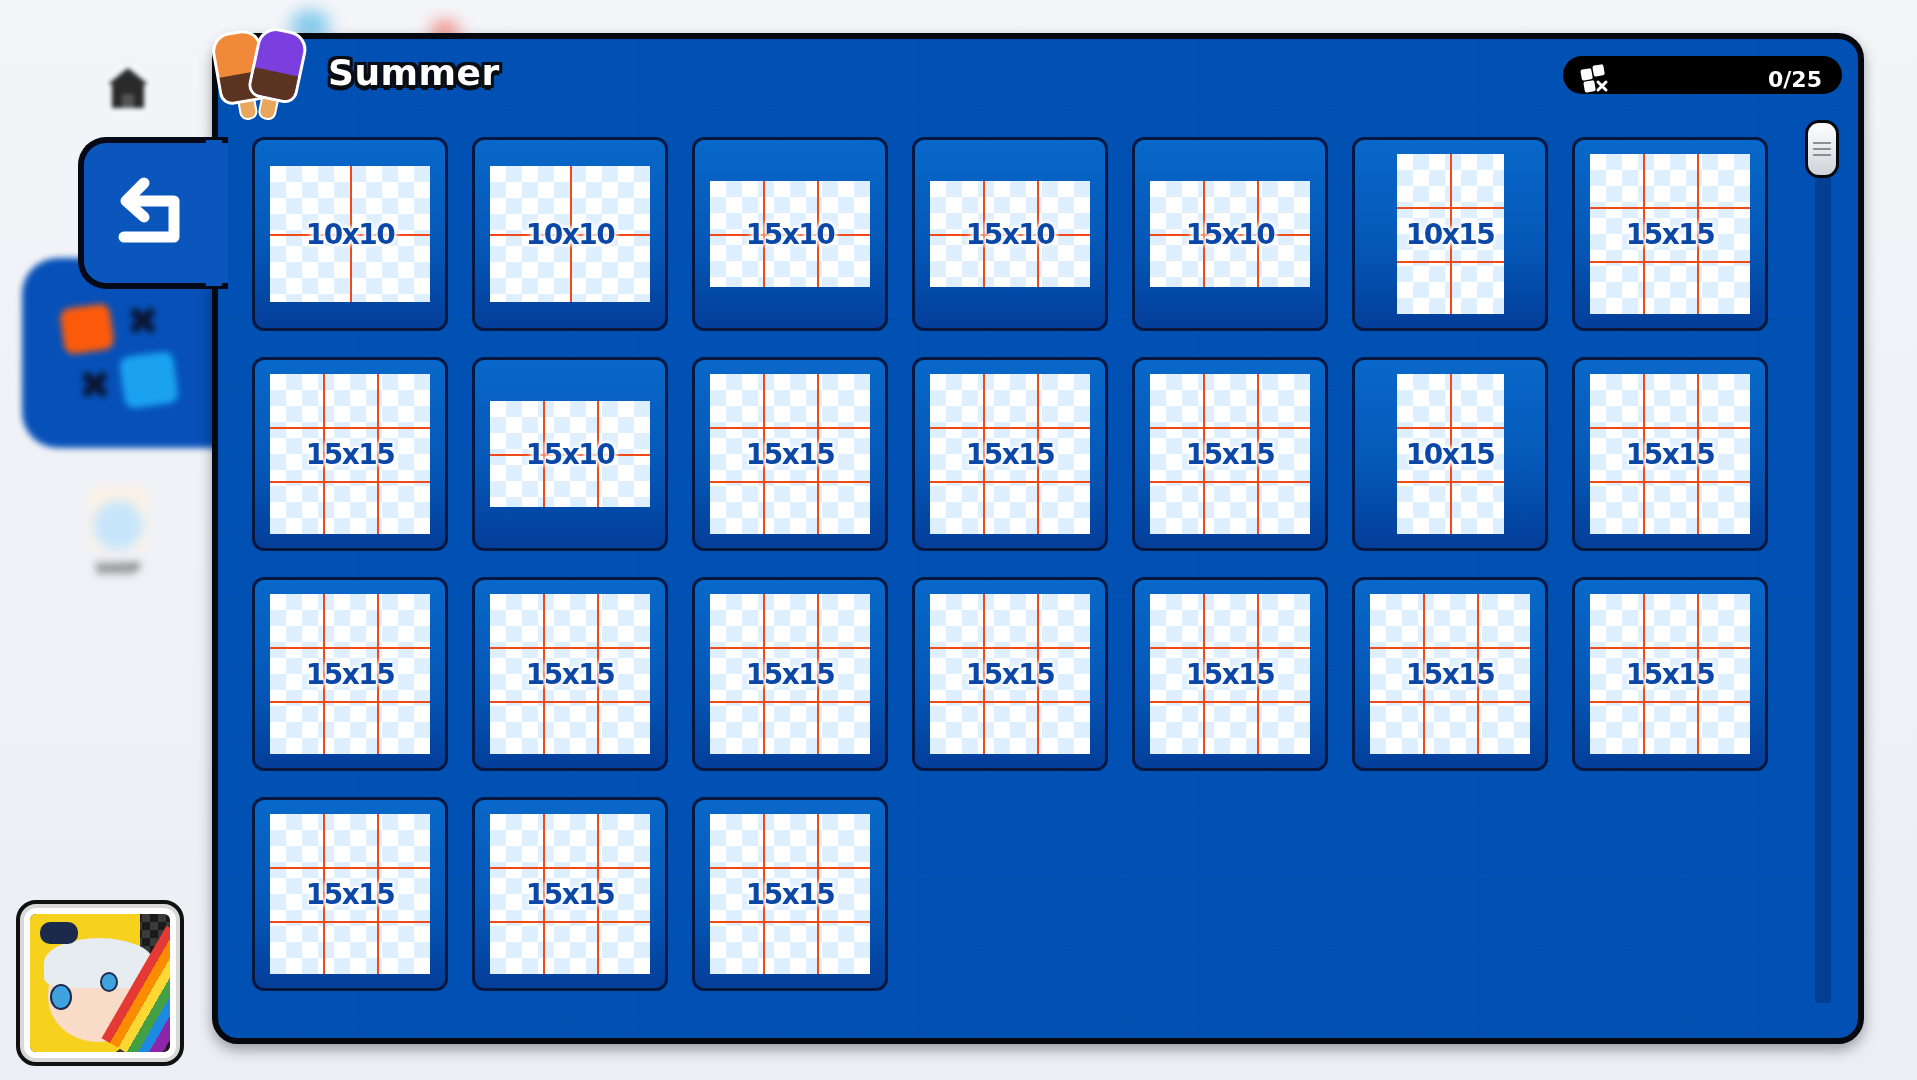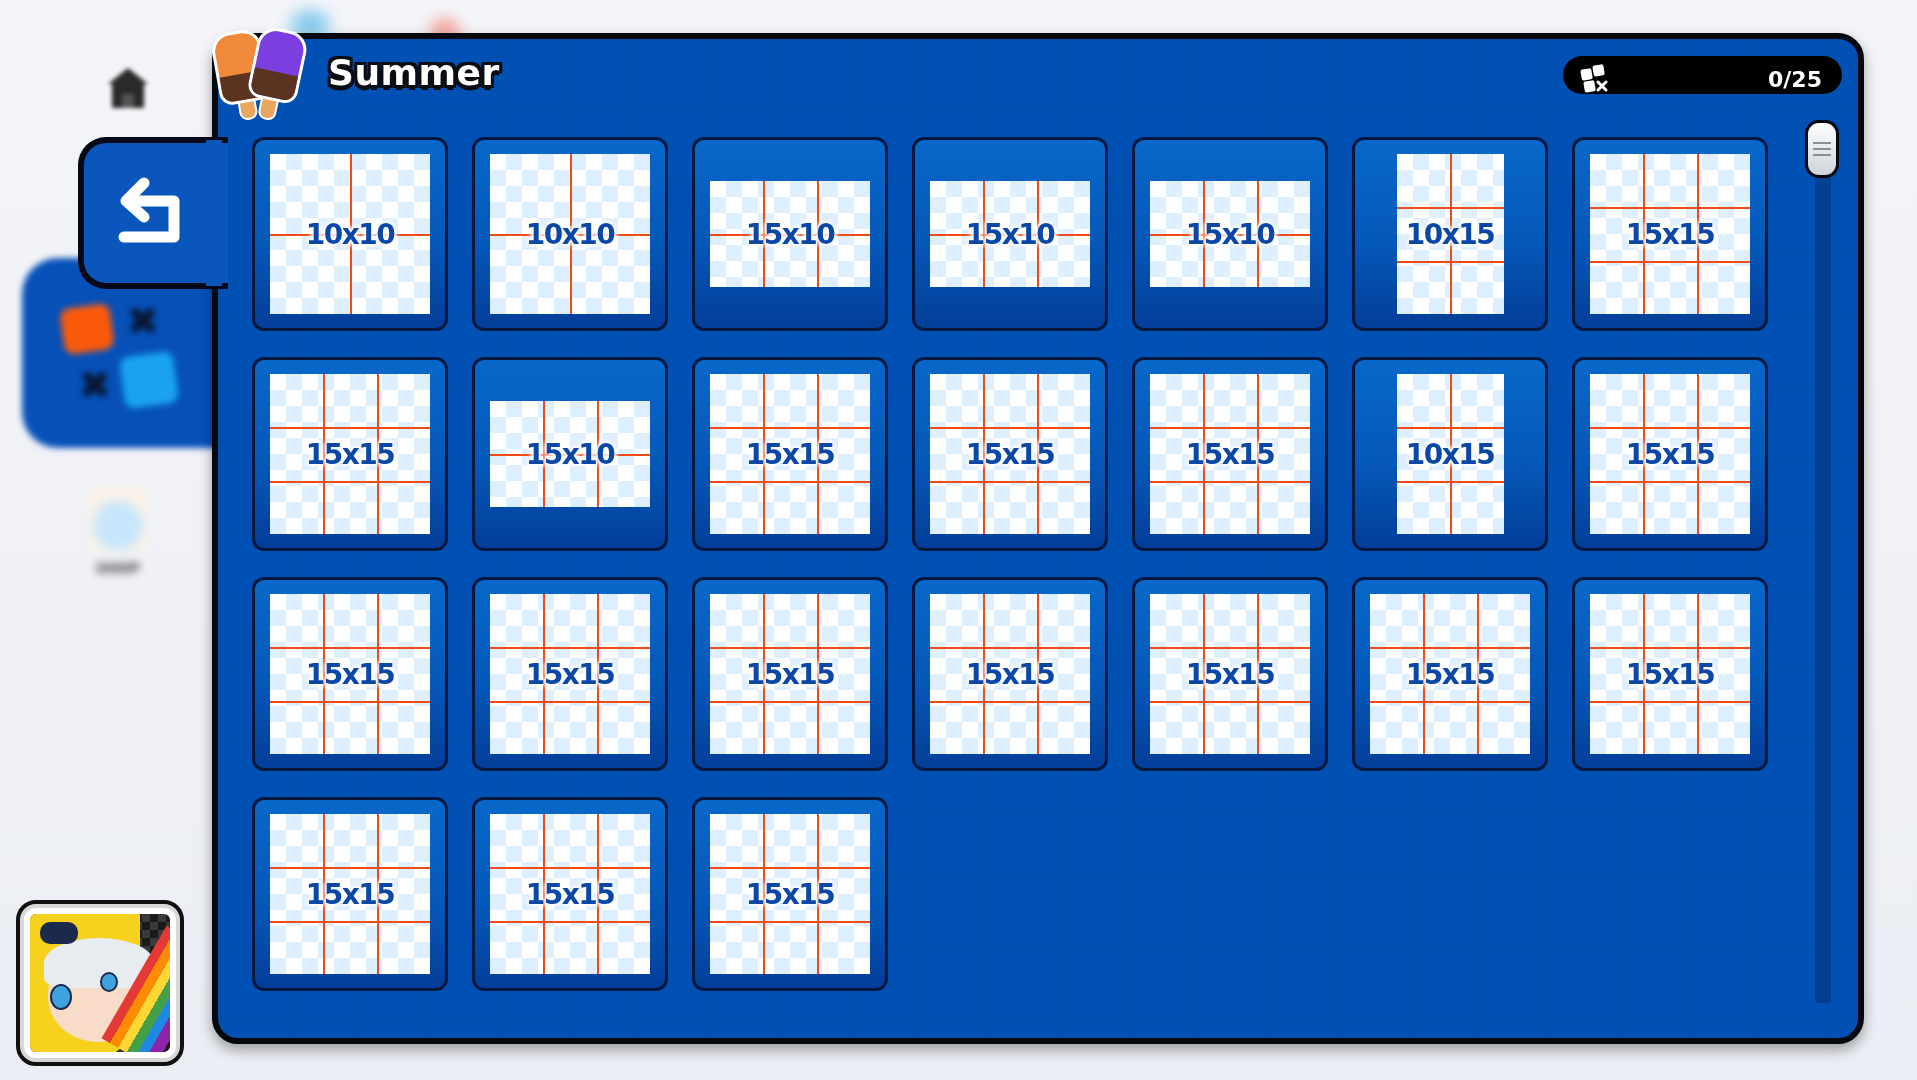--- a/index.html
+++ b/index.html
@@ -141,21 +141,21 @@
   }
   .thumb .vl { position: absolute; top: 0; bottom: 0; width: 2px; background: #f04a16; }
   .thumb .hl { position: absolute; left: 0; right: 0; height: 2px; background: #f04a16; }
   .tile-label {
     position: absolute; left: 50%; top: 50%; transform: translate(-50%, -50%);
     font-family: "DejaVu Sans", sans-serif; font-weight: bold; font-size: 28px;
     color: #0b47a6; letter-spacing: -1.5px; white-space: nowrap;
     padding: 0 4px; background: rgba(255,255,255,.0);
     text-shadow: 0 0 4px #fff, 0 0 4px #fff, 0 0 6px #fff, 0 0 6px #fff;
   }
-  .s-10x10 { width: 160px; height: 160px; }
+  .s-10x10 { width: 160px; height: 136px; }
   .s-15x15 { width: 160px; height: 160px; }
   .s-15x10 { width: 160px; height: 106px; }
   .s-10x15 { width: 107px; height: 160px; }
   .s-20x15 { width: 160px; height: 120px; }
 </style>
 </head>
 <body>
 
 <div class="bg-blur">
   <div class="bg-blob" style="left:290px;top:10px;width:40px;height:30px;background:#57b9e6;"></div>

